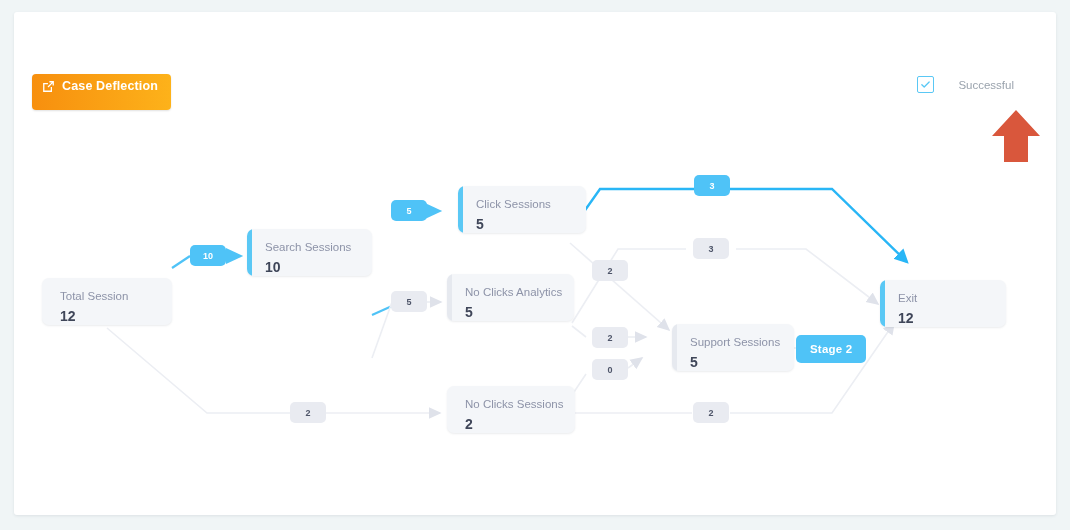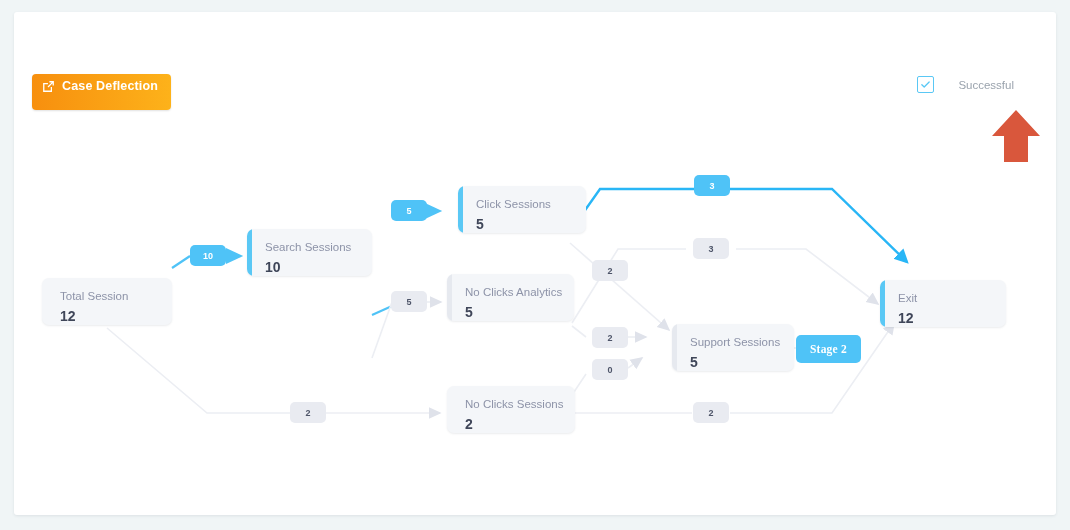--- a/index.html
+++ b/index.html
@@ -87,21 +87,20 @@
   .badge.grey{background:#e9ebf1;color:#4d5468;}
   .badge.blue{background:#4fc3f7;color:#ffffff;}
   .stage-pill{
     position:absolute;
     height:28px;padding:0 14px;
     display:flex;align-items:center;justify-content:center;
     background:#4fc3f7;color:#ffffff;
     font-size:11.5px;font-weight:bold;
     border-radius:5px;cursor:pointer;
     letter-spacing:.2px;
-    font-family:Liberation Serif, serif;
   }
 </style>
 </head>
 <body>
 
 <div class="card">
 
 
   <button class="deflect-btn">
     <span>

